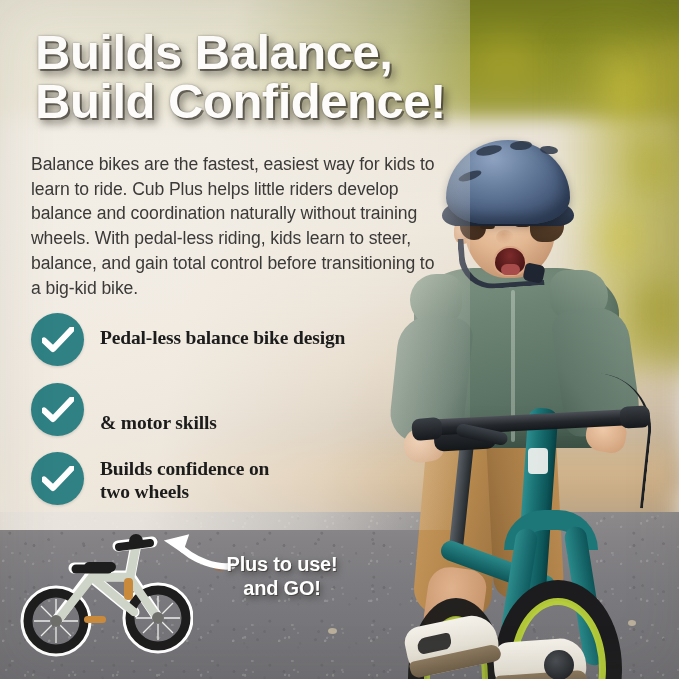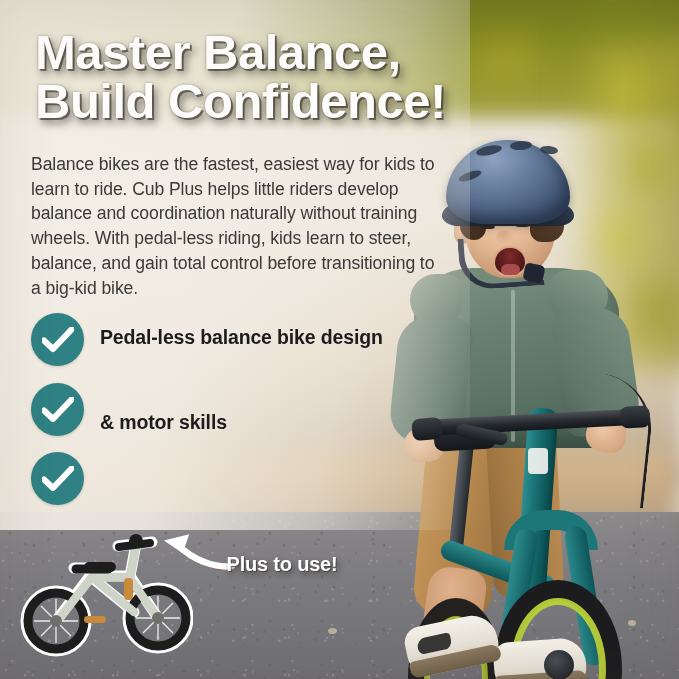--- a/index.html
+++ b/index.html
@@ -320,21 +320,21 @@
     z-index: 20;
   }
   .headline .l2 { display: block; }
 
   .body-copy {
     position: absolute; left: 31px; top: 152px; width: 412px;
     font-size: 17.6px; line-height: 1.405; color: #3b3a38; letter-spacing: -.1px;
     z-index: 20;
   }
 
-  .bullets { position: absolute; left: 31px; top: 313px; width: 400px; z-index: 20; }
+  .bullets { position: absolute; left: 31px; top: 313px; width: 400px; z-index: 20; font-family: Liberation Serif, serif; }
   .bullet { display: flex; align-items: flex-start; margin-bottom: 16px; }
   .bullet:nth-child(1) { margin-bottom: 17px; }
   .check {
     flex: 0 0 auto; width: 53px; height: 53px; border-radius: 50%;
     background: #2f8184; position: relative; margin-right: 16px;
     box-shadow: 0 1px 3px rgba(0,0,0,.16);
   }
   .check svg { position: absolute; left: 11px; top: 14px; }
   .bullet-text {
     font-size: 19.5px; font-weight: 700; color: #1c1c1c; line-height: 1.18;
@@ -441,21 +441,21 @@
       </div>
       <div class="shoe r">
         <div class="sole"></div>
       </div>
     </div>
 
     <div class="scrim"></div>
   </div>
 
   <div class="headline">
-    <span>Master Balance,</span>
+    <span>Builds Balance,</span>
     <span class="l2">Build Confidence!</span>
   </div>
 
   <p class="body-copy">Balance bikes are the fastest, easiest way for kids to learn to ride. Cub Plus helps little riders develop balance and coordination naturally without training wheels. With pedal-less riding, kids learn to steer, balance, and gain total control before transitioning to a big-kid bike.</p>
 
   <div class="bullets">
 
     <div class="bullet">
       <span class="check">
         <svg width="32" height="26" viewBox="0 0 32 26" aria-hidden="true">
@@ -477,21 +477,22 @@
       </span>
     </div>
 
     <div class="bullet two-line">
       <span class="check">
         <svg width="32" height="26" viewBox="0 0 32 26" aria-hidden="true">
           <path d="M2 13.5 L11 22 L30 2" fill="none" stroke="#ffffff" stroke-width="6" stroke-linecap="round" stroke-linejoin="round"></path>
         </svg>
       </span>
       <span class="bullet-text">
-        <br>
+        <span>Builds confidence on</span><br>
+        <span>two wheels</span>
       </span>
     </div>
   </div>
 
   <div class="inset">
     <svg width="175" height="135" viewBox="0 0 175 135" aria-hidden="true">
       <g fill="none" stroke="#ffffff" stroke-width="11" stroke-linecap="round" stroke-linejoin="round">
         <circle cx="38" cy="97" r="30"></circle>
         <circle cx="140" cy="94" r="30"></circle>
         <path d="M38 97 L72 52 L112 52 L140 94"></path>
@@ -532,16 +533,17 @@
 
   <div class="arrow-wrap">
     <svg width="78" height="46" viewBox="0 0 78 46" aria-hidden="true">
       <path d="M72 38 C58 40 34 34 17 16" fill="none" stroke="#ffffff" stroke-width="6.5" stroke-linecap="round"></path>
       <path d="M6 8 L20 26 L32 10 Z" fill="#ffffff" transform="rotate(-18 19 17)"></path>
     </svg>
   </div>
 
   <div class="callout">
     <div>Plus to use!</div>
+    <div>and GO!</div>
   </div>
 
   <div class="vignette"></div>
 </div>
 
 </body></html>

